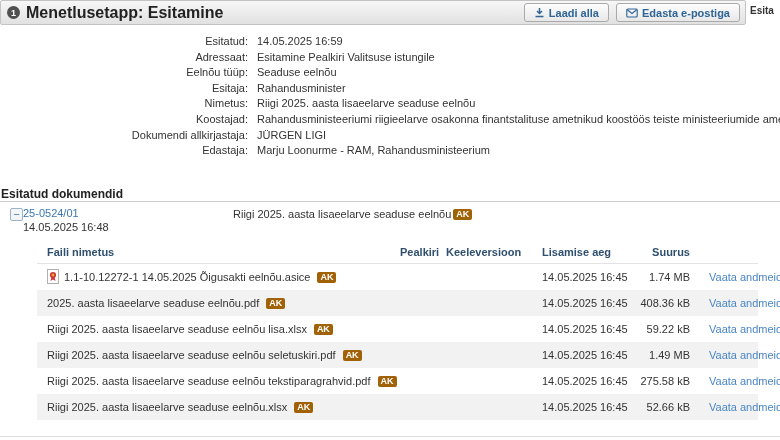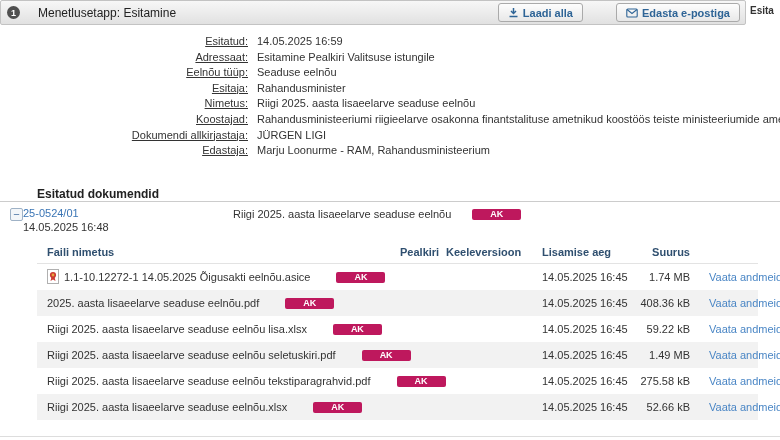--- a/index.html
+++ b/index.html
@@ -16,62 +16,62 @@
     position: absolute; top: 0; left: 0; width: 746px; height: 25px;
     background: linear-gradient(#f7f7f7, #e1e1e1);
     border: 1px solid #c3c3c3; border-radius: 2px;
     display: flex; align-items: center; padding: 0 5px 0 6px;
   }
   .stage-icon {
     width: 13px; height: 13px; border-radius: 50%;
     background: #4f4f4f; color: #fff; font-size: 9px; font-weight: bold;
     display: flex; align-items: center; justify-content: center; flex: 0 0 auto;
   }
-  .header-title { font-weight: normal; font-size: 12px; color: #222; margin-left: 18px; flex: 1 1 auto; }
+  .header-title { font-weight: bold; font-size: 16px; color: #222; margin-left: 6px; flex: 1 1 auto; }
   .header-actions { display: flex; gap: 7px; align-items: center; }
   .btn {
     display: inline-flex; align-items: center; gap: 4px;
     height: 19px; padding: 0 9px;
     background: linear-gradient(#fdfdfd, #e8e8e8);
     border: 1px solid #aaa; border-radius: 3px;
     color: #2e6496; font-weight: bold; font-size: 11px;
-    font-family: "Liberation Sans", sans-serif; cursor: pointer; margin-left: 26px;
+    font-family: "Liberation Sans", sans-serif; cursor: pointer;
   }
   .btn svg { display: block; }
   .clipped-text {
     position: absolute; top: 5px; left: 750px; width: 30px; overflow: hidden;
     font-weight: bold; font-size: 10px; color: #333; white-space: nowrap;
   }
 
   
   .meta { position: absolute; top: 34px; left: 0; width: 780px; }
   .meta-row { display: flex; line-height: 15.6px; }
-  .meta-label { width: 248px; text-align: right; color: #333; flex: 0 0 auto; text-decoration: underline; }
+  .meta-label { width: 248px; text-align: right; color: #333; flex: 0 0 auto; }
   .meta-value { padding-left: 9px; color: #333; white-space: nowrap; }
 
   
-  .section-title { position: absolute; top: 187px; left: 1px; font-weight: bold; font-size: 12px; color: #222; padding-left: 36px; }
+  .section-title { position: absolute; top: 187px; left: 1px; font-weight: bold; font-size: 12px; color: #222; }
   .section-rule { position: absolute; top: 201px; left: 0; width: 780px; border-top: 1px solid #ccc; }
 
   .doc-group { position: absolute; top: 207px; left: 10px; display: flex; align-items: flex-start; }
   .toggle-box {
     width: 13px; height: 13px; margin-top: 1px;
     border: 1px solid #9fb2c6; border-radius: 2px; background: #f3f6f9;
     color: #4a75a5; font-size: 11px; line-height: 10px; text-align: center;
     cursor: pointer; flex: 0 0 auto;
   }
   .group-id { margin-left: 0; width: 96px; }
   .group-id a { color: #3a75b5; text-decoration: none; display: block; line-height: 13px; }
   .group-date { color: #333; line-height: 14px; }
   .group-title { margin-left: 114px; margin-top: 1px; white-space: nowrap; }
 
   .badge {
-    display: inline-block; background: #be185d; color: #fff;
+    display: inline-block; background: #a16207; color: #fff;
     font-size: 9px; font-weight: bold; line-height: 11px;
-    padding: 0 18px; border-radius: 2px; margin-left: 21px; vertical-align: 1px;
+    padding: 0 3px; border-radius: 2px; margin-left: 2px; vertical-align: 1px;
   }
 
   
   .files-table { position: absolute; top: 240px; left: 37px; width: 721px; }
   .ft-row {
     display: grid;
     grid-template-columns: 363px 46px 86px 106px 64px minmax(0,1fr);
     align-items: center; height: 26px;
   }
   .ft-head { height: 24px; border-bottom: 1px solid #e3e3e3; }

